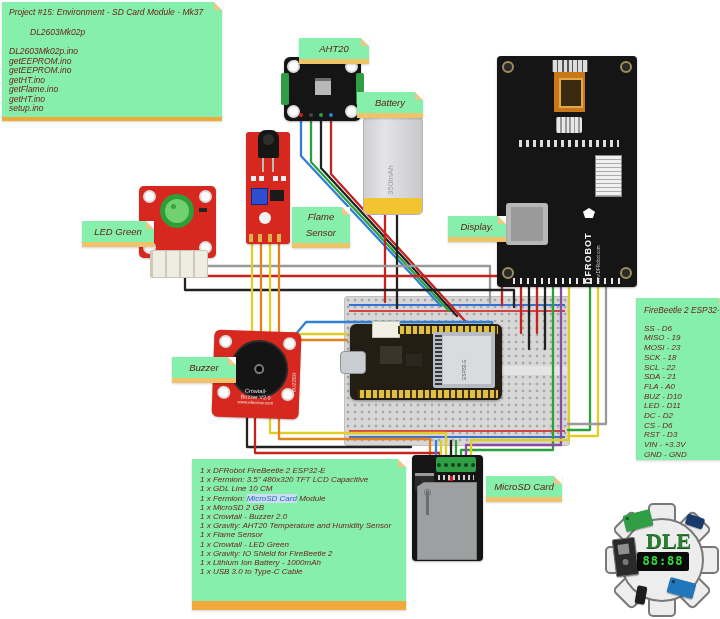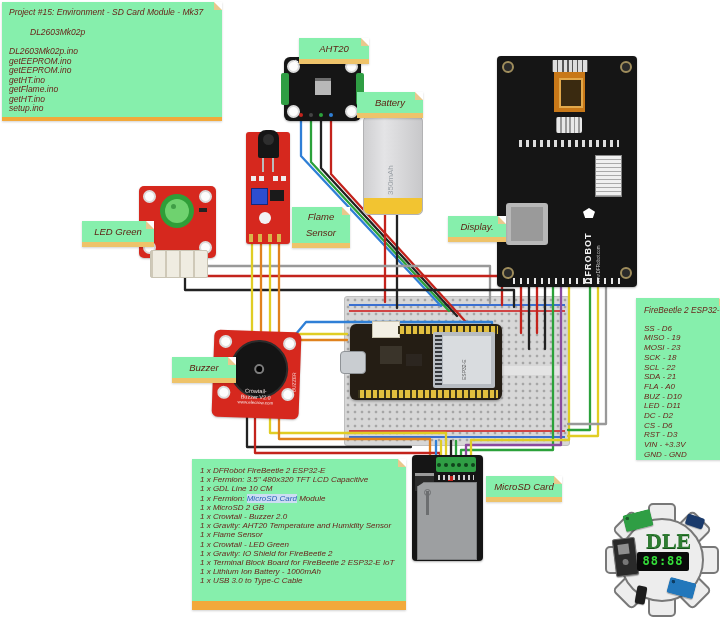--- a/index.html
+++ b/index.html
@@ -317,21 +317,20 @@
     <div>1 x DFRobot FireBeetle 2 ESP32-E</div>
     <div>1 x Fermion: 3.5" 480x320 TFT LCD Capacitive</div>
     <div>1 x GDL Line 10 CM</div>
     <div><span>1 x Fermion: </span><span class="hl">MicroSD Card</span><span> Module</span></div>
     <div>1 x MicroSD 2 GB</div>
     <div>1 x Crowtail - Buzzer 2.0</div>
     <div>1 x Gravity: AHT20 Temperature and Humidity Sensor</div>
     <div>1 x Flame Sensor</div>
     <div>1 x Crowtail - LED Green</div>
     <div>1 x Gravity: IO Shield for FireBeetle 2</div>
-    <div>1 x Terminal Block Board for FireBeetle 2 ESP32-E IoT</div>
     <div>1 x Lithium Ion Battery - 1000mAh</div>
     <div>1 x USB 3.0 to Type-C Cable</div>
   </div>
 
   <div class="logo">
     <div class="tooth" style="transform:rotate(0deg);"></div>
     <div class="tooth" style="transform:rotate(45deg);"></div>
     <div class="tooth" style="transform:rotate(90deg);"></div>
     <div class="tooth" style="transform:rotate(135deg);"></div>
     <div class="gearcore"></div>

